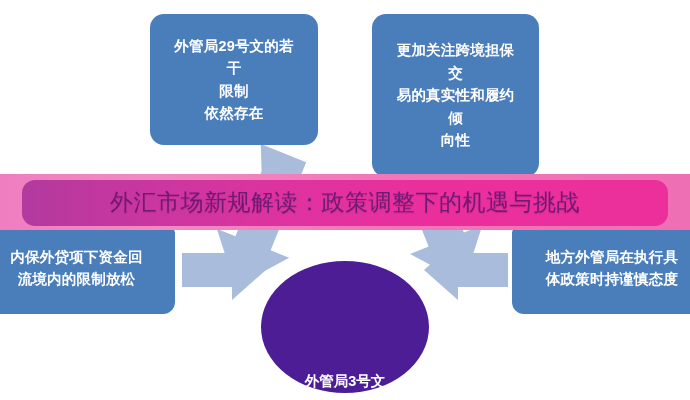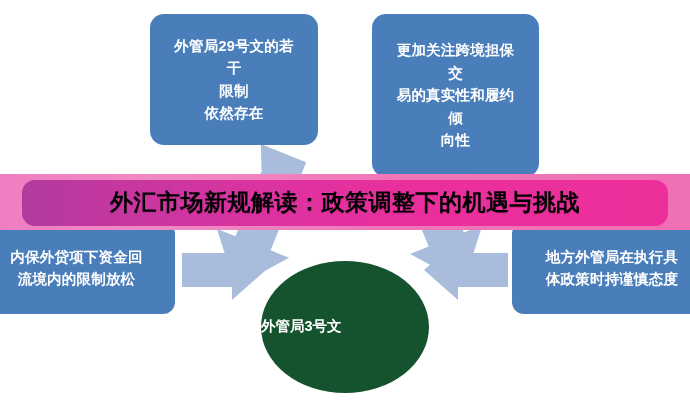--- a/index.html
+++ b/index.html
@@ -86,26 +86,25 @@
     border-radius: 12px;
     font-size: 14.5px;
   }
 
   #center-ellipse {
     position: absolute;
     left: 261px;
     top: 261px;
     width: 168px;
     height: 132px;
-    background: #14532d;
+    background: #4c1d95;
     border-radius: 50%;
     color: #ffffff;
     display: flex;
-    flex-direction: column;
-    align-items: flex-start;
+    align-items: flex-end;
     justify-content: center;
     text-align: center;
   }
 
   #center-ellipse .line1 {
     font-size: 14.5px;
     font-weight: bold;
     line-height: 1.5;
   }
 
@@ -147,23 +146,23 @@
 
   #title-text {
     position: absolute;
     left: 0;
     top: 174px;
     width: 690px;
     height: 56px;
     display: flex;
     align-items: center;
     justify-content: center;
-    color: #000000;
+    color: #701a75;
     font-size: 23px;
-    font-weight: bold;
+    font-weight: normal;
     letter-spacing: 0.5px;
     white-space: nowrap;
     text-shadow: 0 1px 1px rgba(120,10,80,0.25);
   }
 </style>
 </head>
 <body>
 
 <div id="stage">
 

